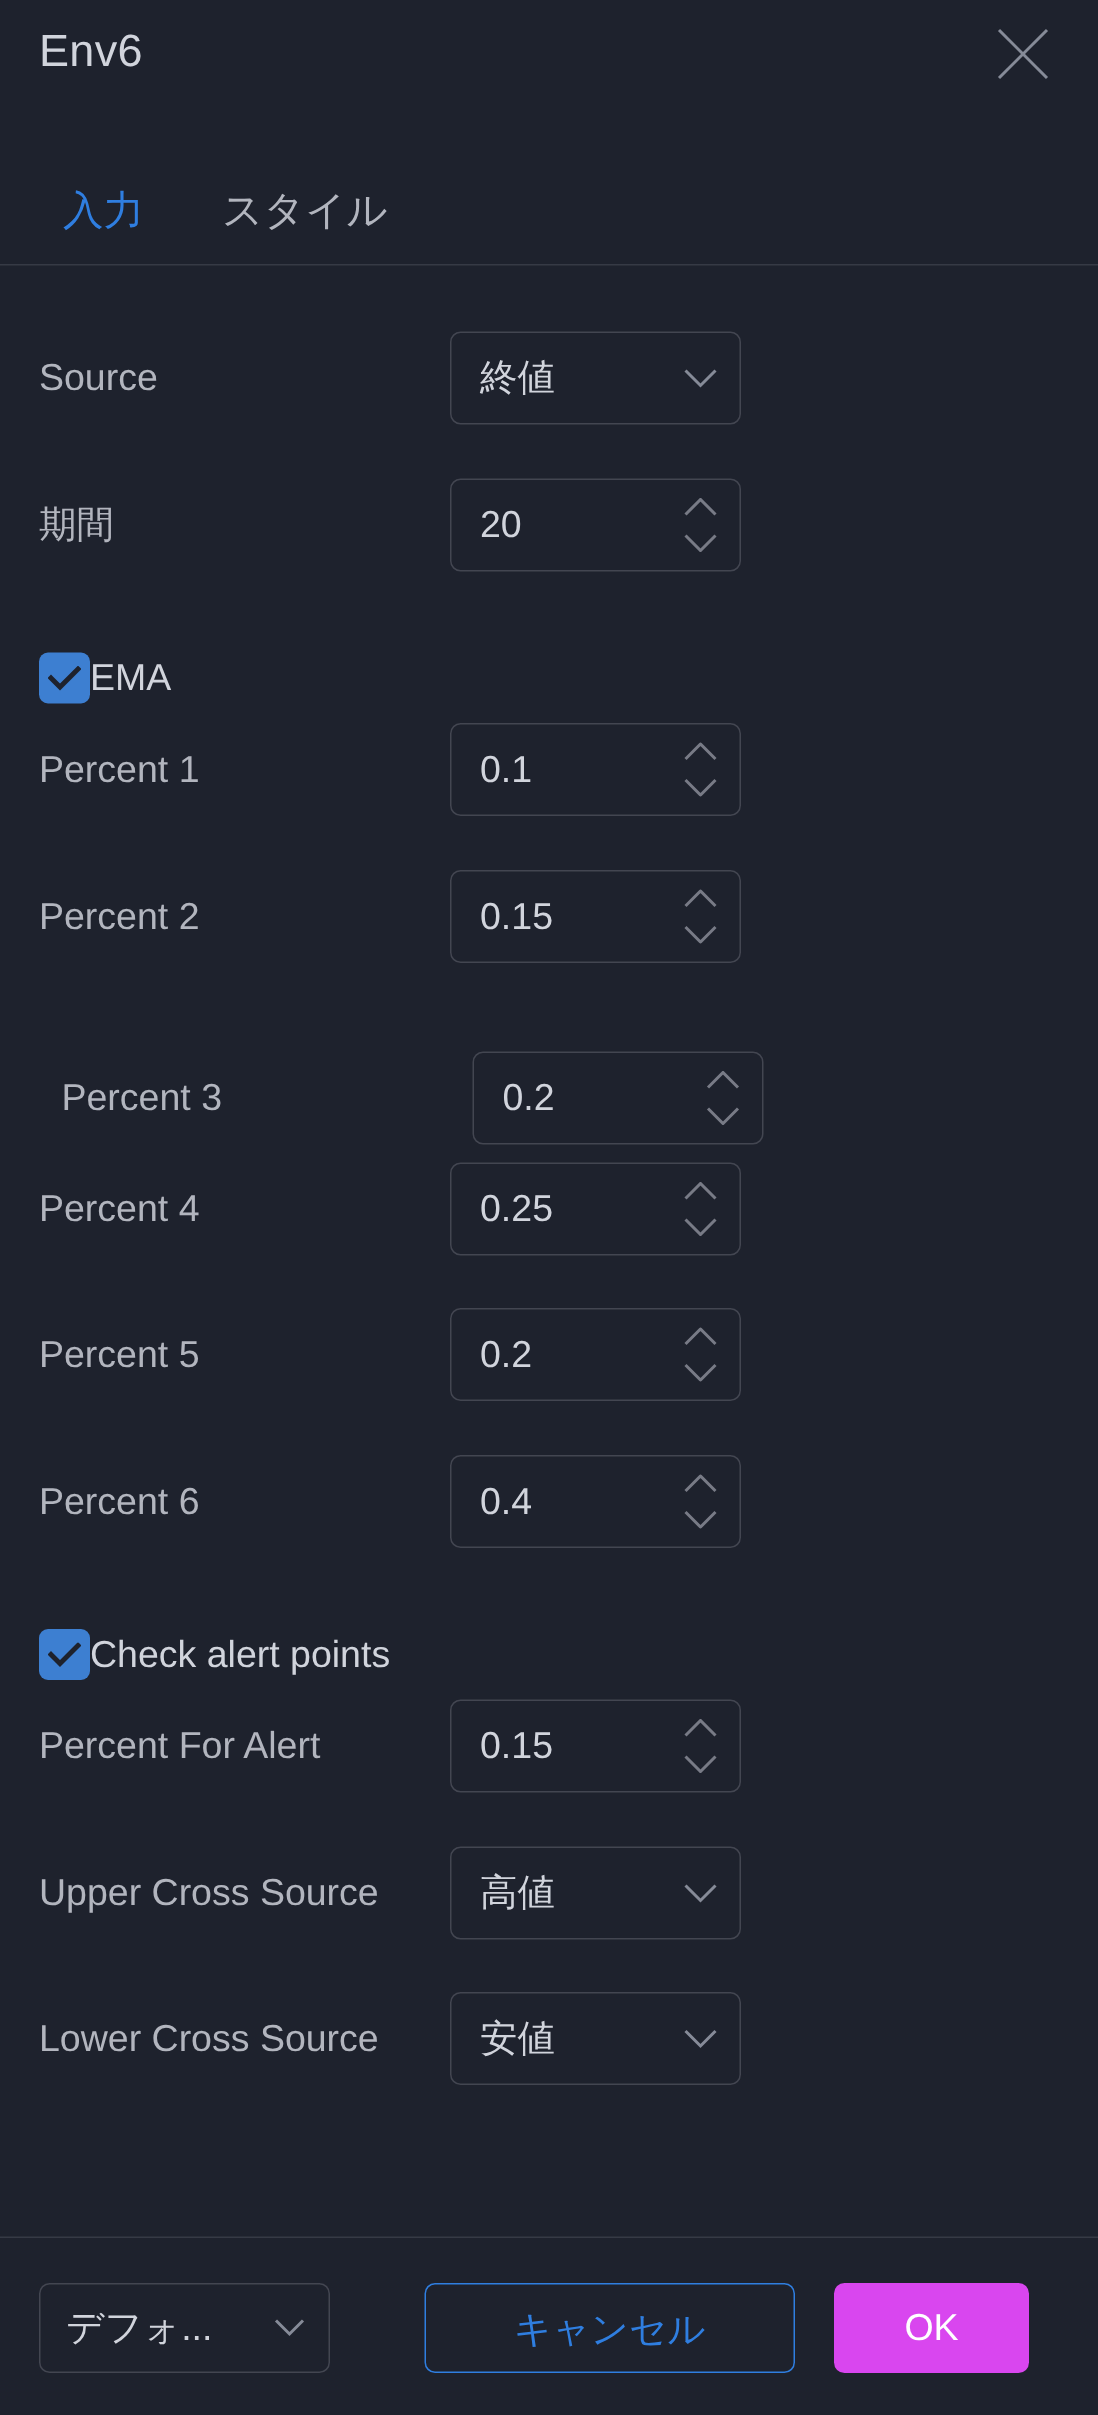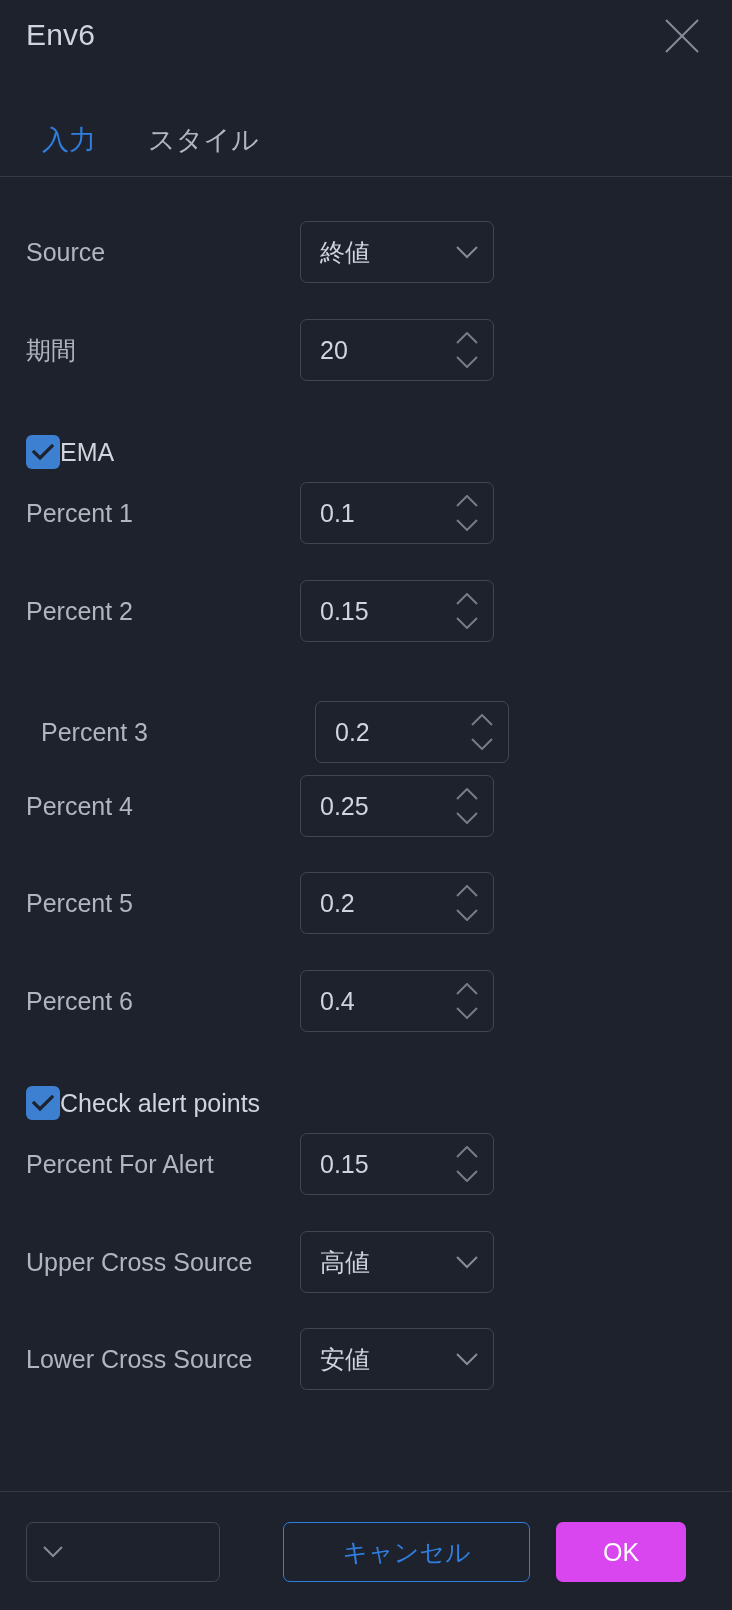--- a/index.html
+++ b/index.html
@@ -460,20 +460,21 @@
         </div>
       </div>
     </div>
 
   </div>
 
   <div class="divider"></div>
 
   <div class="footer">
     <div class="defaults-select">
+      <div class="field-value">デフォ...</div>
       <div class="chevron-down">
         <svg width="20" height="12" viewBox="0 0 20 12" aria-hidden="true">
           <polyline points="1,1 10,10 19,1" fill="none" stroke="#868b98" stroke-width="2"></polyline>
         </svg>
       </div>
     </div>
     <button class="cancel-button">キャンセル</button>
     <button class="ok-button">OK</button>
   </div>
 

